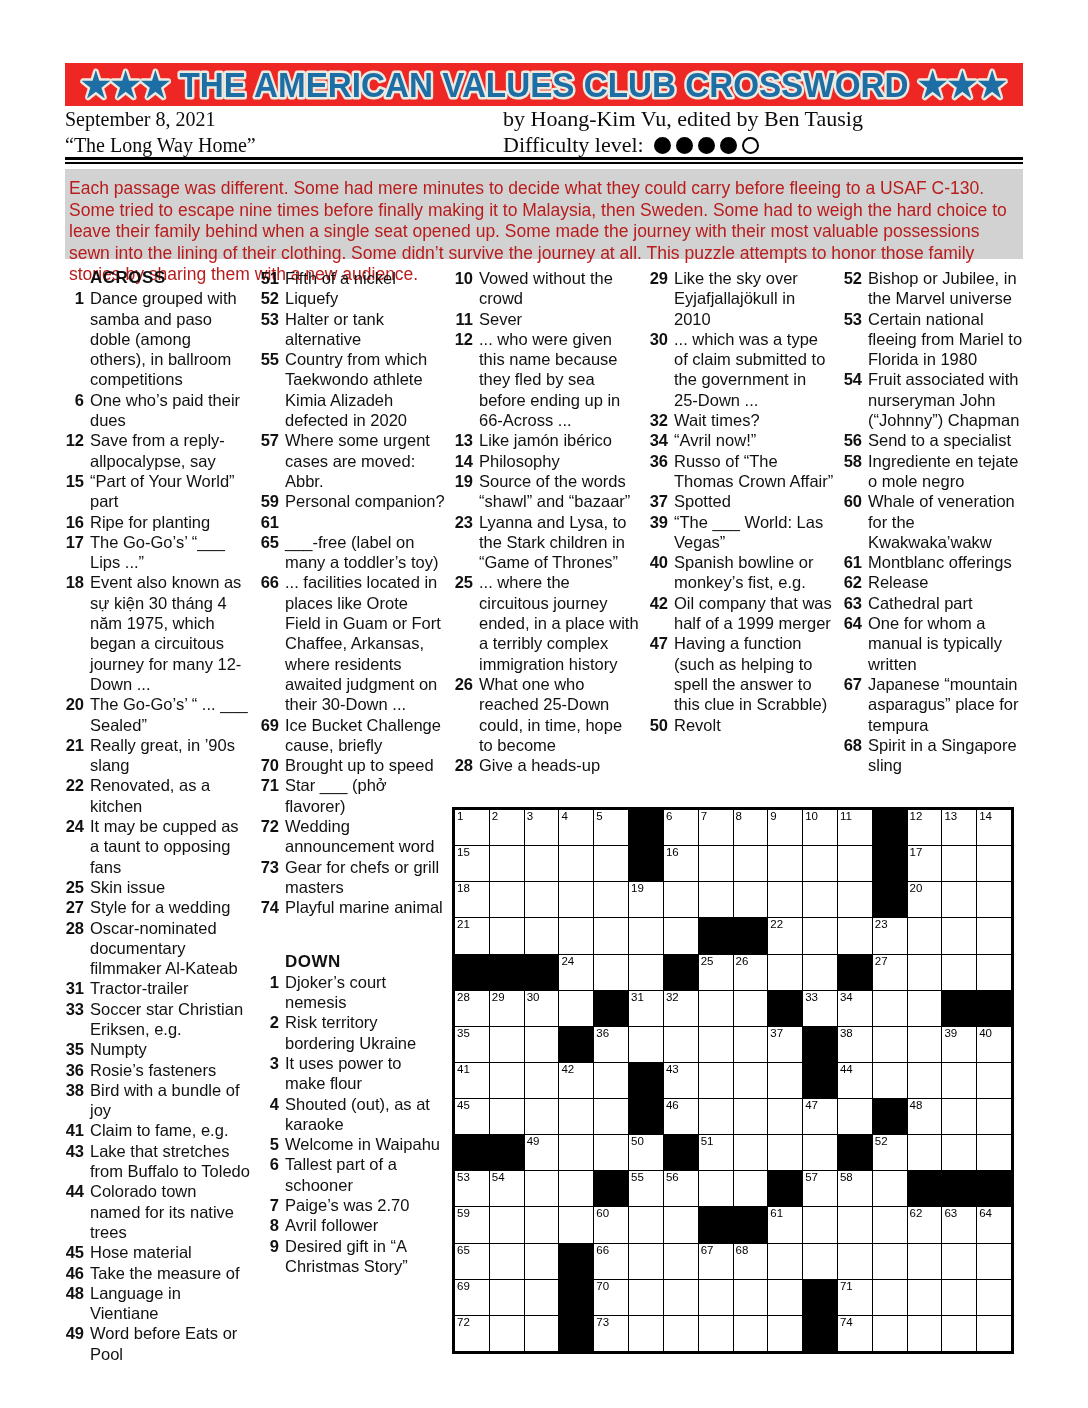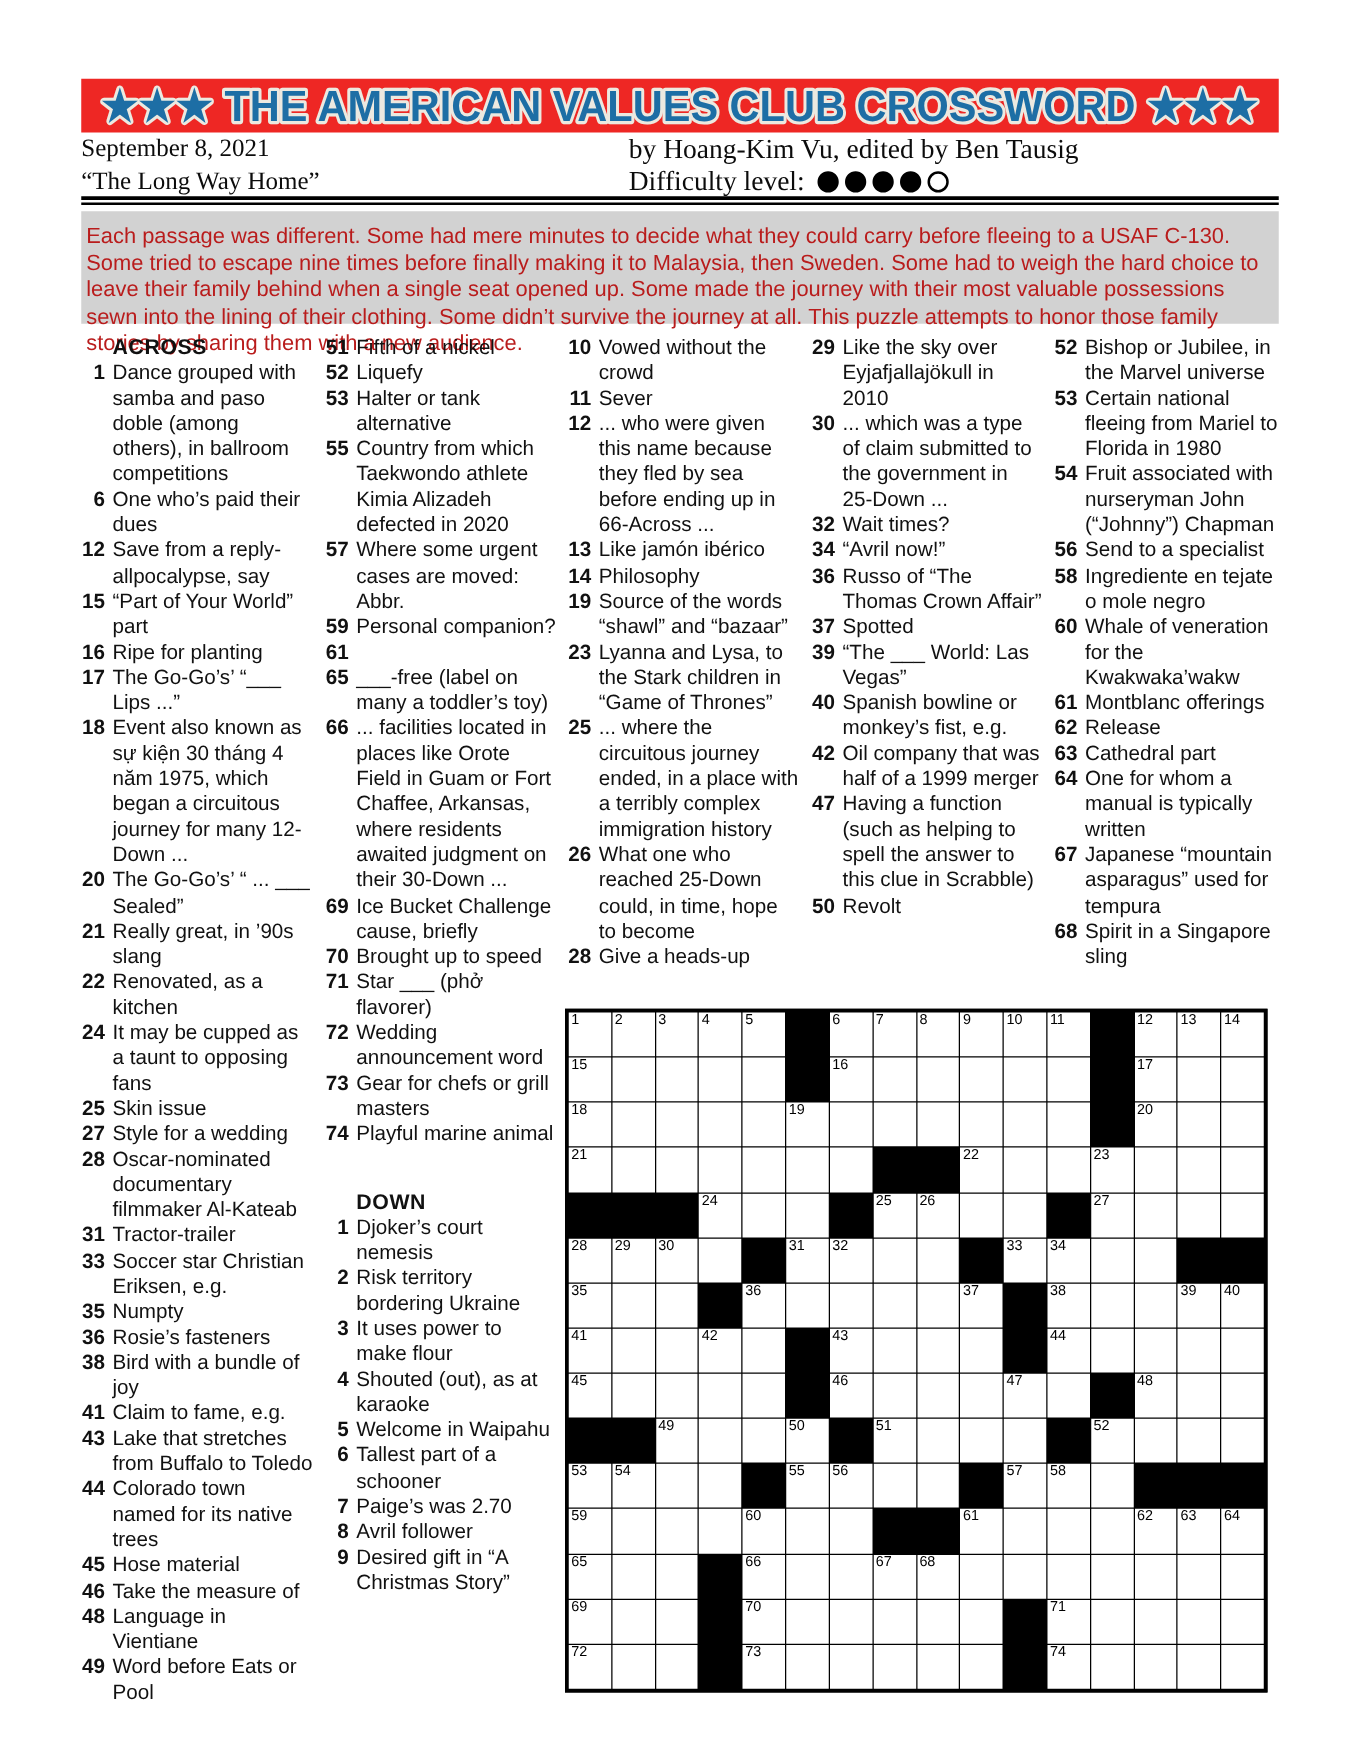--- a/index.html
+++ b/index.html
@@ -396,21 +396,21 @@
       <div class="clue">
         <span class="cn">63</span>
         <span class="ct">Cathedral part</span>
       </div>
       <div class="clue">
         <span class="cn">64</span>
         <span class="ct">One for whom a manual is typically written</span>
       </div>
       <div class="clue">
         <span class="cn">67</span>
-        <span class="ct">Japanese “mountain asparagus” used for tempura</span>
+        <span class="ct">Japanese “mountain asparagus” place for tempura</span>
       </div>
       <div class="clue">
         <span class="cn">68</span>
         <span class="ct">Spirit in a Singapore sling</span>
       </div>
     </div>
 
   <div class="grid">
       <div class="cell">
         <span class="num">1</span>

